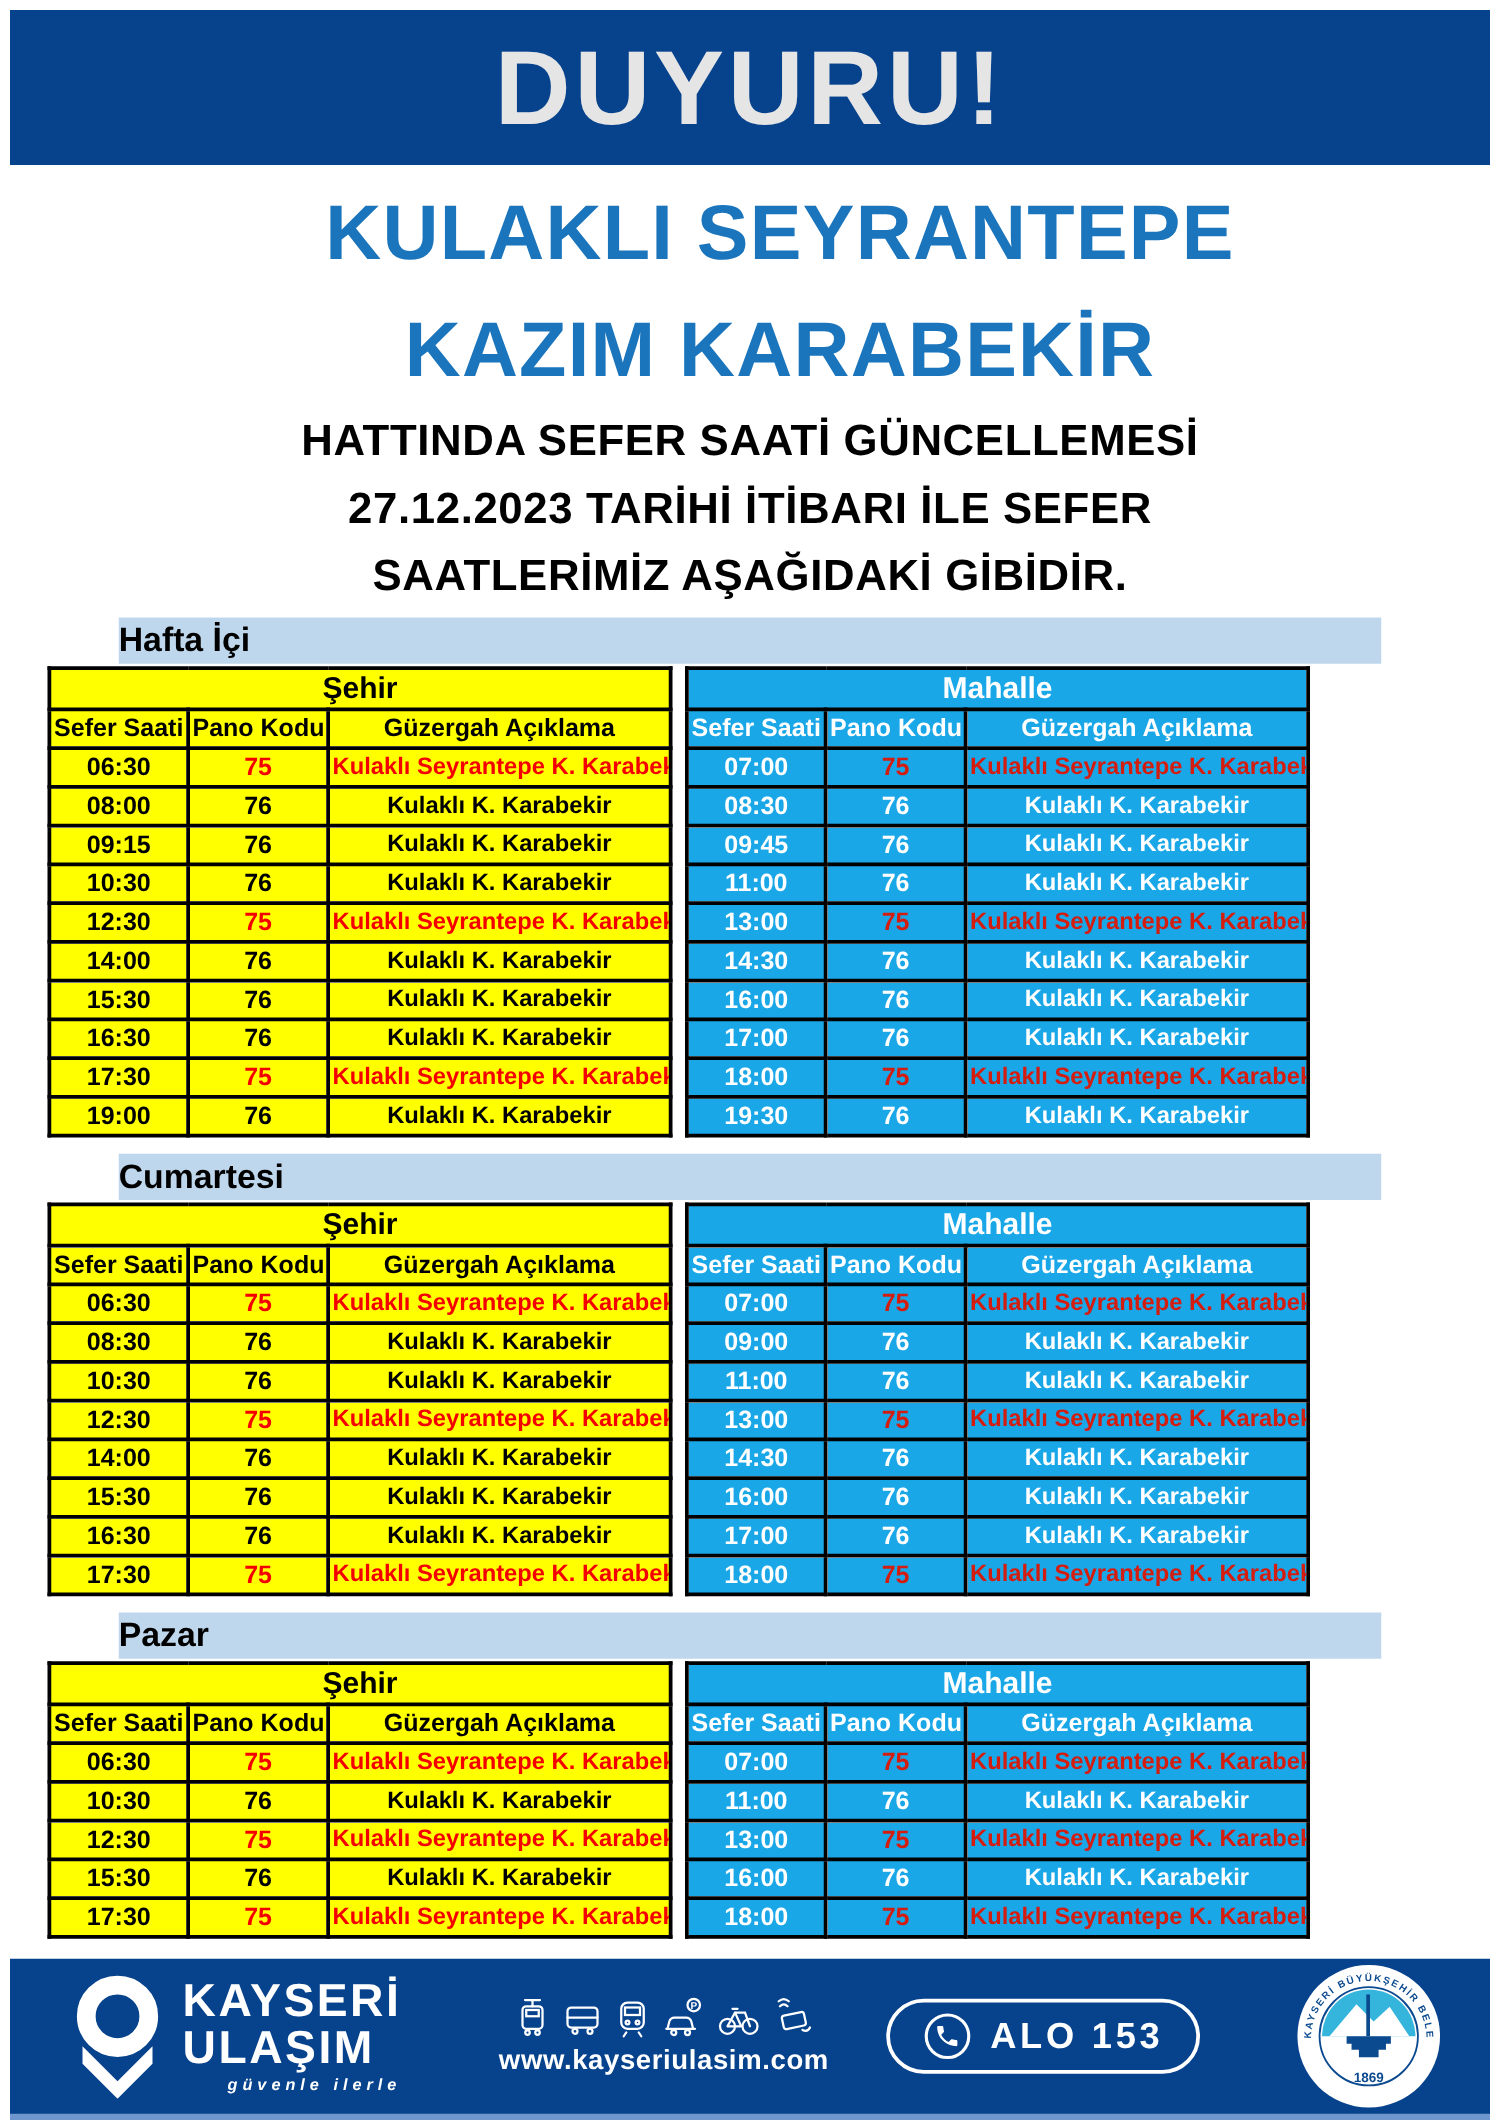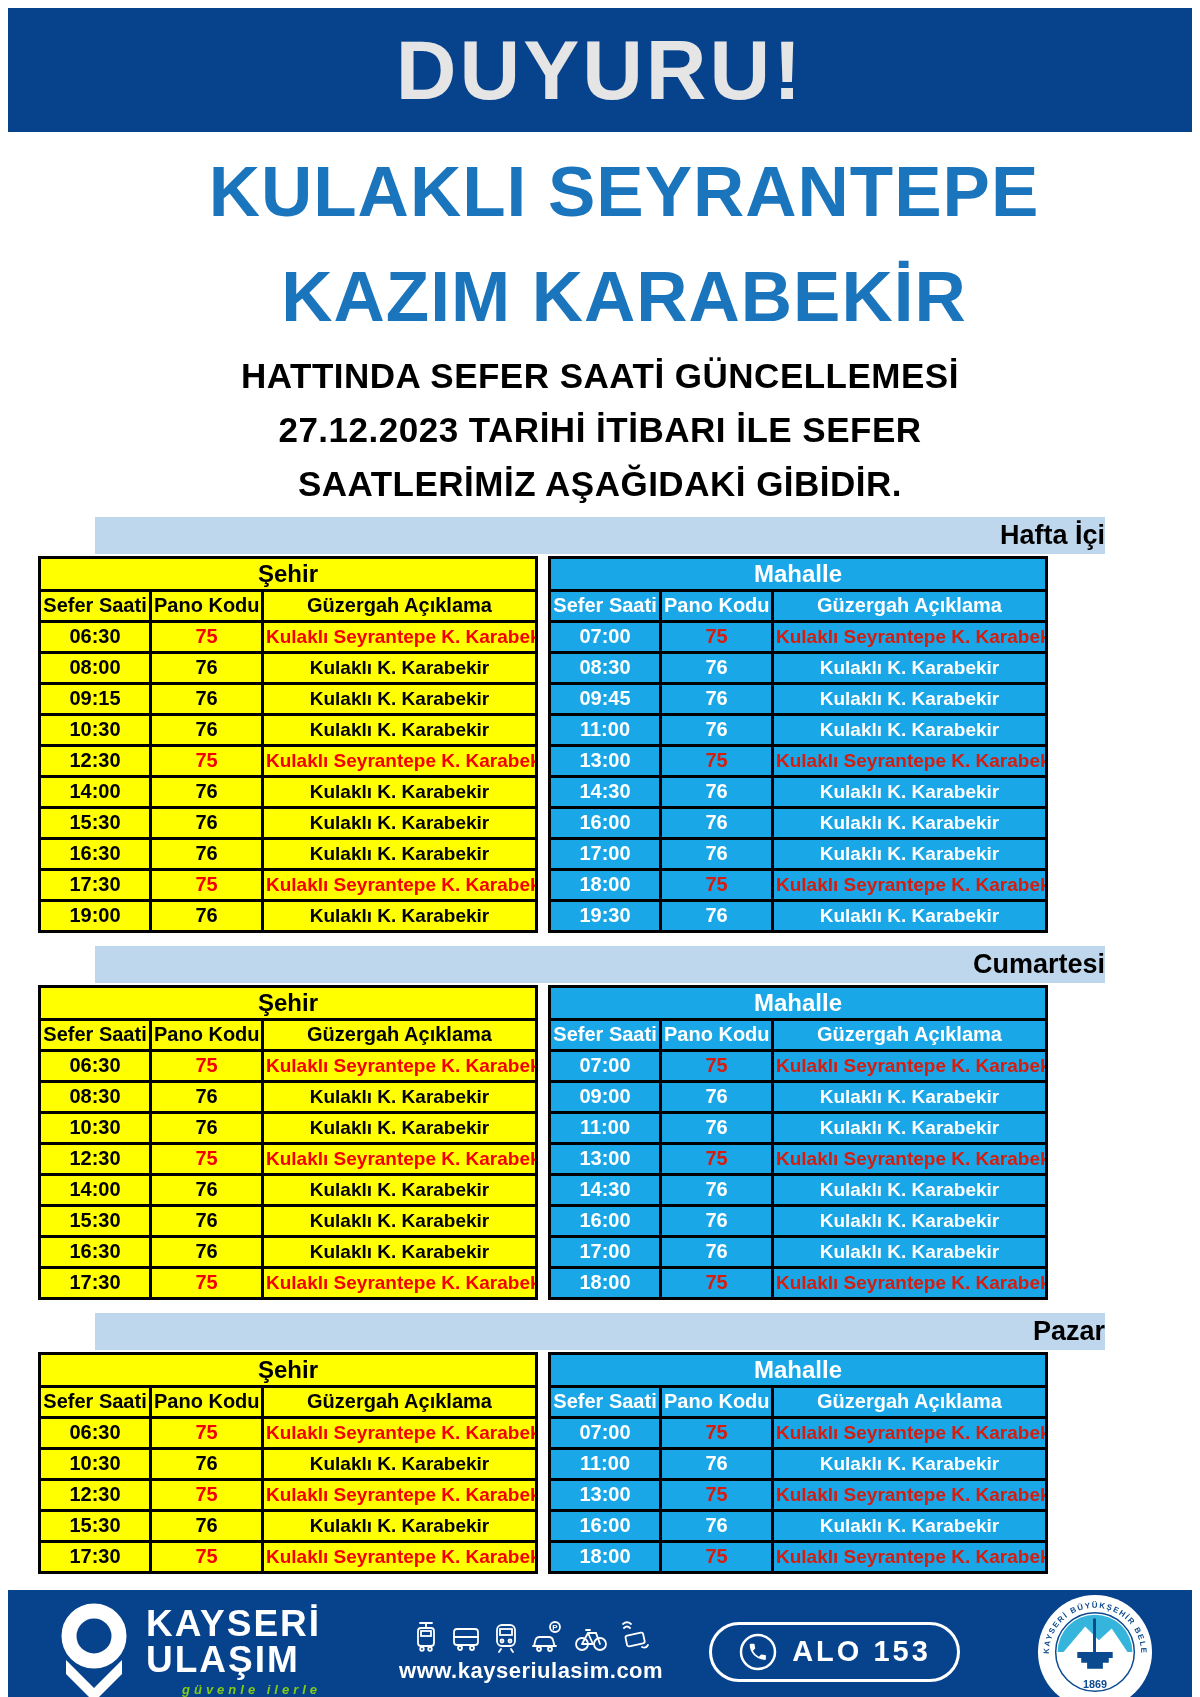--- a/index.html
+++ b/index.html
@@ -3,43 +3,43 @@
 <meta charset="utf-8">
 <style>
   html,body{margin:0;padding:0;background:#fff;}
   body{width:1200px;font-family:"Liberation Sans",sans-serif;-webkit-font-smoothing:antialiased;}
 
   
   .banner{margin:8px 8px 0;background:#07428c;height:124px;display:flex;align-items:center;justify-content:center;}
   .banner-title{color:#e5e5e5;font-size:84px;font-weight:bold;letter-spacing:3px;margin:0;}
 
   
-  .main-title{color:#1b75bc;font-size:71px;font-weight:bold;text-align:center;letter-spacing:1px;margin:16px 0 0;line-height:1.25;padding-left:48px;}
+  .main-title{color:#1b75bc;font-size:62px;font-weight:bold;text-align:center;letter-spacing:1px;margin:16px 0 0;line-height:1.25;padding-left:48px;}
   .sub-title,.date-line{color:#000;font-size:35px;font-weight:bold;text-align:center;margin:14px 0 0;letter-spacing:0.5px;}
 
   
   .section{margin-top:13px;}
-  .band{width:1010px;margin:0 auto;background:#bfd7ed;text-align:right;font-size:27px;font-weight:bold;color:#000;padding:3px 0;}
+  .band{width:1010px;margin:0 auto;background:#bfd7ed;text-align:left;font-size:27px;font-weight:bold;color:#000;padding:3px 0;}
   .tables{width:1124px;margin:2px auto 0;display:flex;gap:10px;}
   table.t{border-collapse:collapse;width:500px;table-layout:fixed;font-weight:bold;}
   .t th,.t td{border:3px solid #000;text-align:center;padding:1px 2px;height:26px;font-size:20px;overflow:hidden;white-space:nowrap;}
   .t .side-hdr{font-size:24px;height:28px;}
   .t col.c1{width:111px;} .t col.c2{width:112px;}
   .sehir th,.sehir td{background:#ffff00;color:#000;}
   .mahalle th,.mahalle td{background:#1aa7e8;color:#fff;}
   .sehir tr.r75 td:nth-child(n+2){color:#f40000;}
   .mahalle tr.r75 td:nth-child(n+2){color:#d41d0f;}
   .t td:nth-child(3){font-size:19px;}
 
   
   .footer{margin:16px 8px 0;background:#07428c;height:124px;display:flex;align-items:center;border-bottom:5px solid #7096ce;}
   .pin-logo{margin-left:48px;flex:0 0 auto;}
   .brand{margin-left:14px;color:#fff;}
   .brand-line{font-size:37px;font-weight:bold;letter-spacing:2px;line-height:0.98;}
-  .tagline{color:#84cc16;font-size:13px;font-style:italic;font-weight:bold;letter-spacing:4px;text-align:right;margin-top:4px;}
+  .tagline{color:#ffffff;font-size:13px;font-style:italic;font-weight:bold;letter-spacing:4px;text-align:right;margin-top:4px;}
   .web-group{margin-left:78px;text-align:center;}
   .icon-row{display:flex;gap:9px;justify-content:center;align-items:flex-end;}
   .website{color:#fff;font-size:22px;font-weight:bold;margin-top:4px;letter-spacing:0.5px;}
   .alo-pill{margin-left:46px;border:3px solid #fff;border-radius:32px;display:flex;align-items:center;gap:14px;padding:7px 26px;}
   .alo-label{color:#fff;font-size:29px;font-weight:bold;letter-spacing:3px;}
   .seal{margin-left:auto;margin-right:38px;flex:0 0 auto;}
   .bottom-space{height:20px;}
 </style>
 </head>
 <body>

